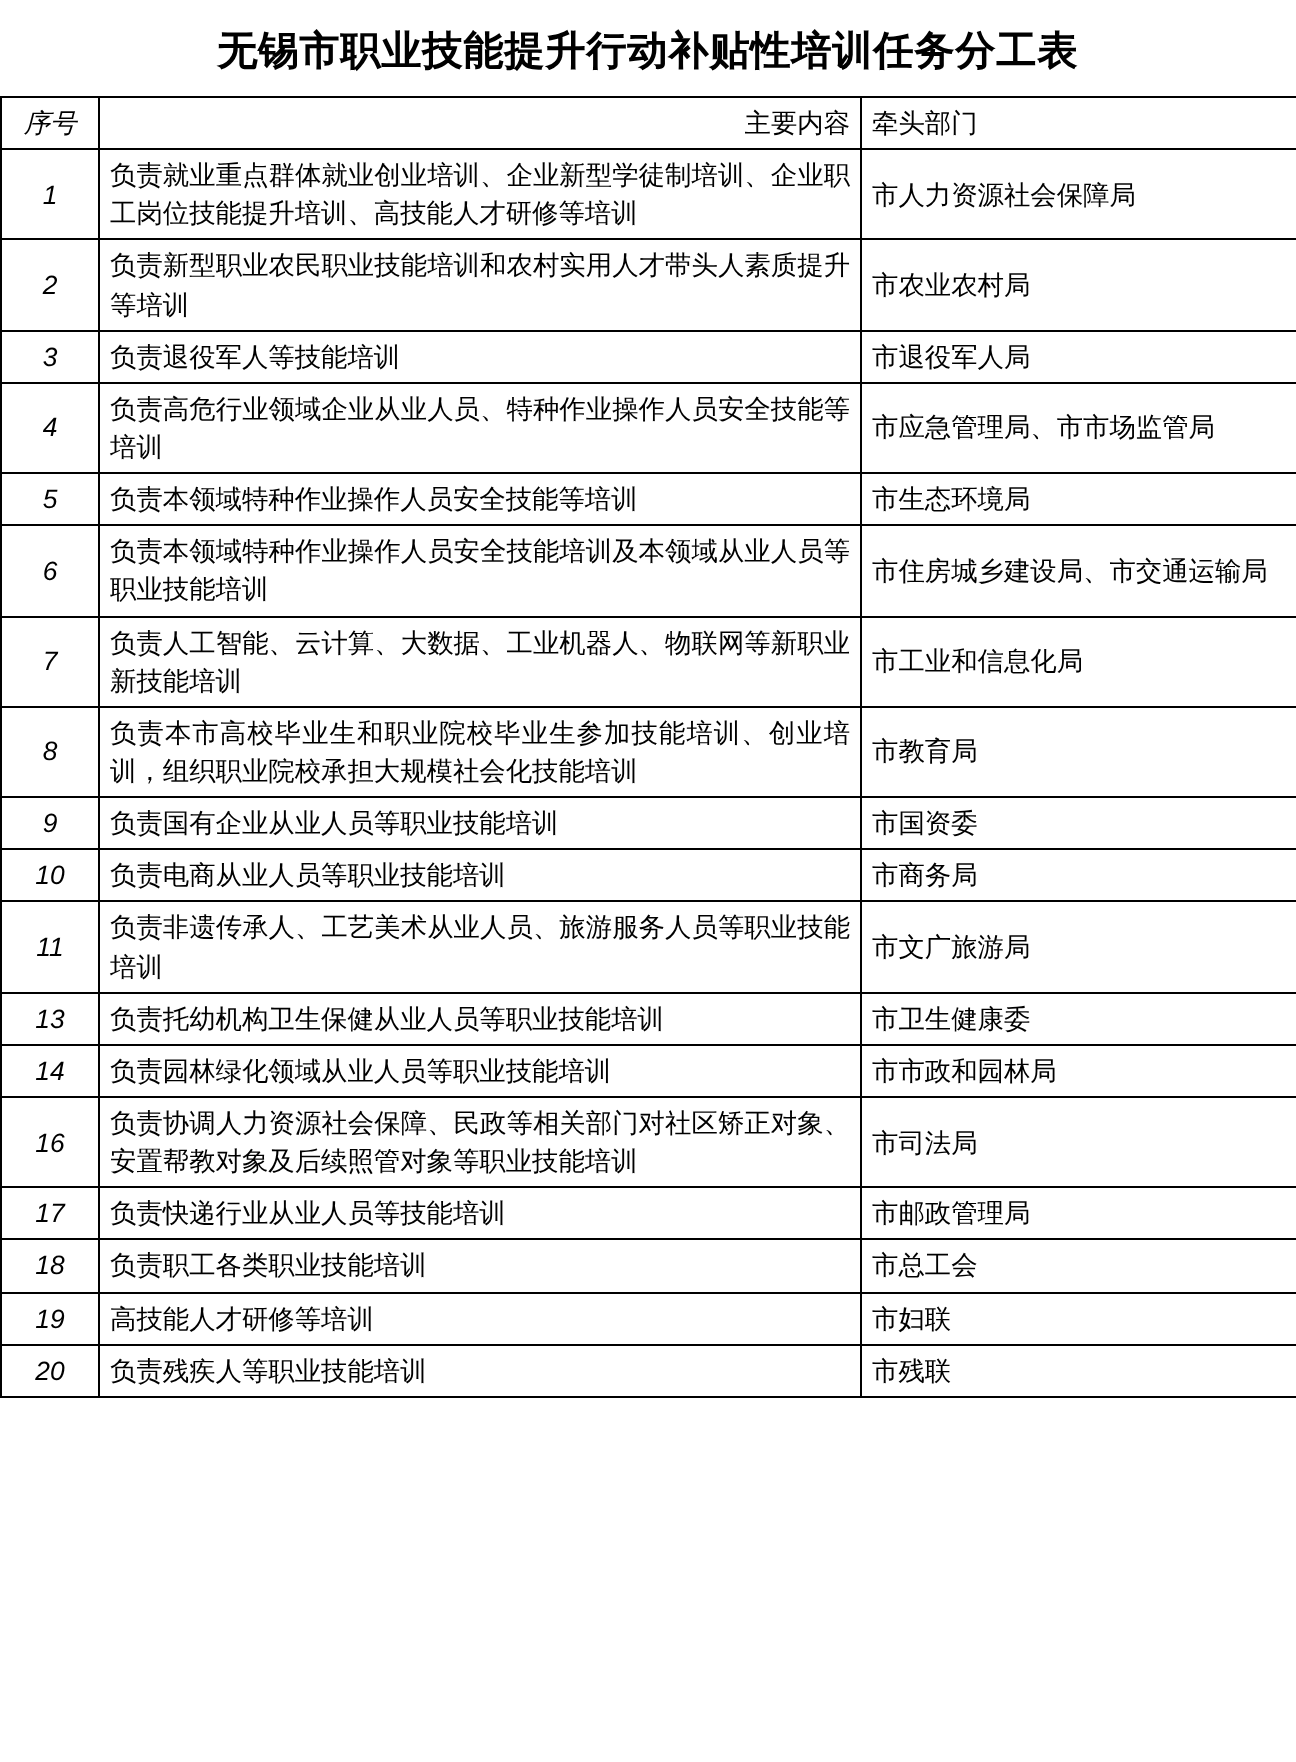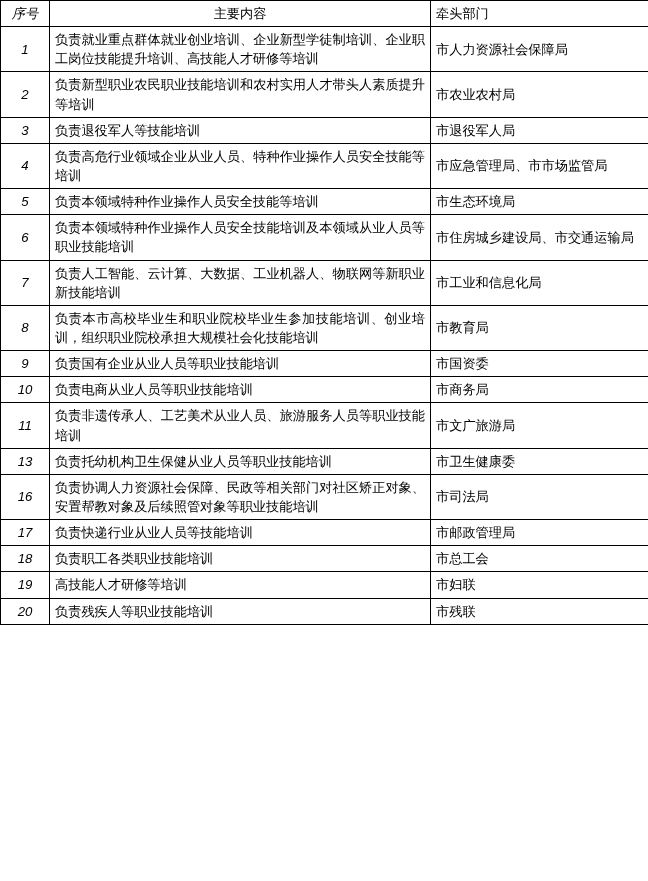--- a/index.html
+++ b/index.html
@@ -45,41 +45,42 @@
     padding: 3px 5px;
     word-break: break-all;
   }
   th.col-no, td.col-no {
     width: 38px;
     text-align: center;
     font-style: italic;
   }
   th.col-content, td.col-content {
     width: 370px;
-    text-align: center;
+    text-align: right;
   }
   th.col-dept, td.col-dept {
     width: 208px;
     text-align: left;
     margin-top: 40px;
   }
   thead th {
     text-align: center;
     font-weight: normal;
     padding: 5px 4px;
   }
   td.col-content {
     text-align: justify;
     text-justify: inter-ideograph;
   }
 </style>
 </head>
 <body>
 
 <div class="page">
+  <div class="doc-title">无锡市职业技能提升行动补贴性培训任务分工表</div>
 
   <table class="task-table">
     <thead>
       <tr>
         <th class="col-no">序号</th>
         <th class="col-content">主要内容</th>
         <th class="col-dept">牵头部门</th>
       </tr>
     </thead>
     <tbody>
@@ -137,20 +138,25 @@
         <td class="col-no">11</td>
         <td class="col-content">负责非遗传承人、工艺美术从业人员、旅游服务人员等职业技能培训</td>
         <td class="col-dept">市文广旅游局</td>
       </tr>
       <tr>
         <td class="col-no">13</td>
         <td class="col-content">负责托幼机构卫生保健从业人员等职业技能培训</td>
         <td class="col-dept">市卫生健康委</td>
       </tr>
       <tr>
+        <td class="col-no">14</td>
+        <td class="col-content">负责园林绿化领域从业人员等职业技能培训</td>
+        <td class="col-dept">市市政和园林局</td>
+      </tr>
+      <tr>
         <td class="col-no">16</td>
         <td class="col-content">负责协调人力资源社会保障、民政等相关部门对社区矫正对象、安置帮教对象及后续照管对象等职业技能培训</td>
         <td class="col-dept">市司法局</td>
       </tr>
       <tr>
         <td class="col-no">17</td>
         <td class="col-content">负责快递行业从业人员等技能培训</td>
         <td class="col-dept">市邮政管理局</td>
       </tr>
       <tr>

